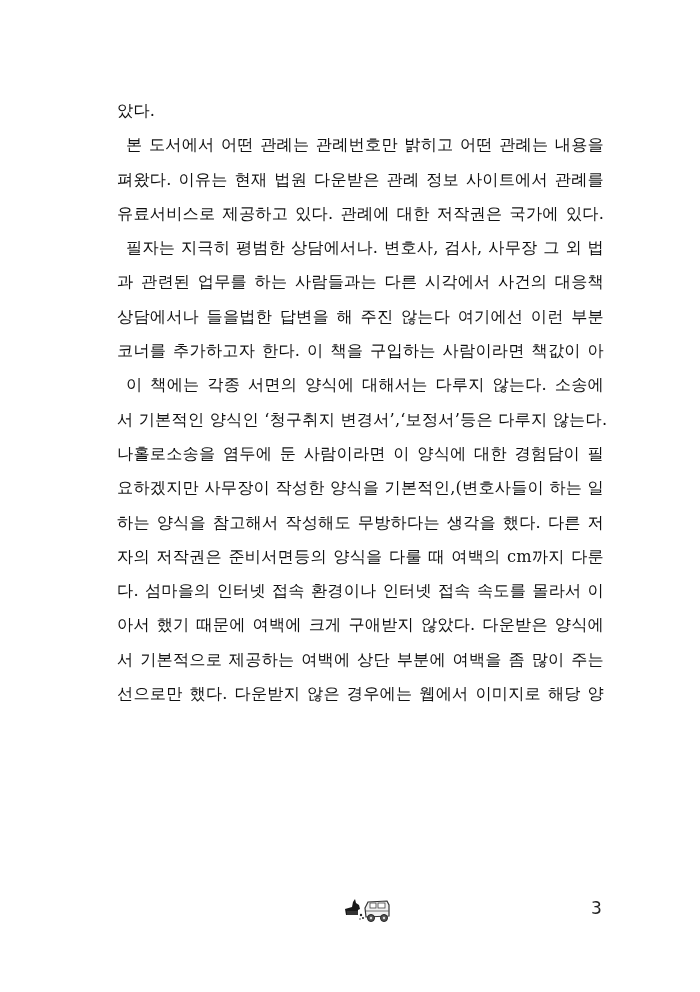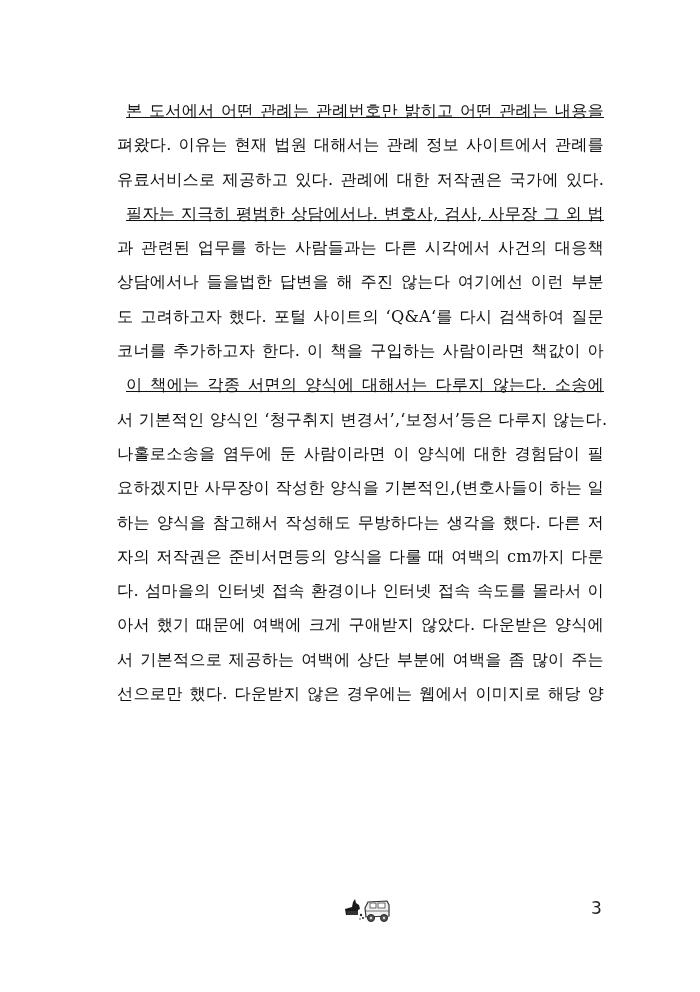--- a/index.html
+++ b/index.html
@@ -35,21 +35,20 @@
     white-space: nowrap;
     text-align: justify;
     text-align-last: justify;
     letter-spacing: 0.2px;
   }
   .line.last {
     text-align-last: left;
   }
   .line.indent {
     padding-left: 9px;
-    text-decoration: underline;
   }
   .footer-logo {
     position: absolute;
     left: 342px;
     top: 896px;
     width: 50px;
     height: 28px;
   }
   .page-number {
     position: absolute;
@@ -58,27 +57,27 @@
     font-family: "DejaVu Sans", "Liberation Sans", sans-serif;
     font-size: 17px;
     color: #222222;
   }
 </style>
 </head>
 <body>
 
 <div class="page">
   <div class="body-text" id="body-text">
+      <span class="line last">았다.</span>
       <span class="line indent">본 도서에서 어떤 관례는 관례번호만 밝히고 어떤 관례는 내용을</span>
-      <span class="line">펴왔다. 이유는 현재 법원 대해서는 관례 정보 사이트에서 관례를</span>
+      <span class="line">펴왔다. 이유는 현재 법원 다운받은 관례 정보 사이트에서 관례를</span>
       <span class="line">유료서비스로 제공하고 있다. 관례에 대한 저작권은 국가에 있다.</span>
       <span class="line indent">필자는 지극히 평범한 상담에서나. 변호사, 검사, 사무장 그 외 법</span>
       <span class="line">과 관련된 업무를 하는 사람들과는 다른 시각에서 사건의 대응책</span>
       <span class="line">상담에서나 들을법한 답변을 해 주진 않는다 여기에선 이런 부분</span>
-      <span class="line">도 고려하고자 했다. 포털 사이트의 ‘Q&amp;A‘를 다시 검색하여 질문</span>
       <span class="line">코너를 추가하고자 한다. 이 책을 구입하는 사람이라면 책값이 아</span>
       <span class="line indent">이 책에는 각종 서면의 양식에 대해서는 다루지 않는다. 소송에</span>
       <span class="line">서 기본적인 양식인 ‘청구취지 변경서’,‘보정서’등은 다루지 않는다.</span>
       <span class="line">나홀로소송을 염두에 둔 사람이라면 이 양식에 대한 경험담이 필</span>
       <span class="line">요하겠지만 사무장이 작성한 양식을 기본적인,(변호사들이 하는 일</span>
       <span class="line">하는 양식을 참고해서 작성해도 무방하다는 생각을 했다. 다른 저</span>
       <span class="line">자의 저작권은 준비서면등의 양식을 다룰 때 여백의 cm까지 다룬</span>
       <span class="line">다. 섬마을의 인터넷 접속 환경이나 인터넷 접속 속도를 몰라서 이</span>
       <span class="line">아서 했기 때문에 여백에 크게 구애받지 않았다. 다운받은 양식에</span>
       <span class="line">서 기본적으로 제공하는 여백에 상단 부분에 여백을 좀 많이 주는</span>

